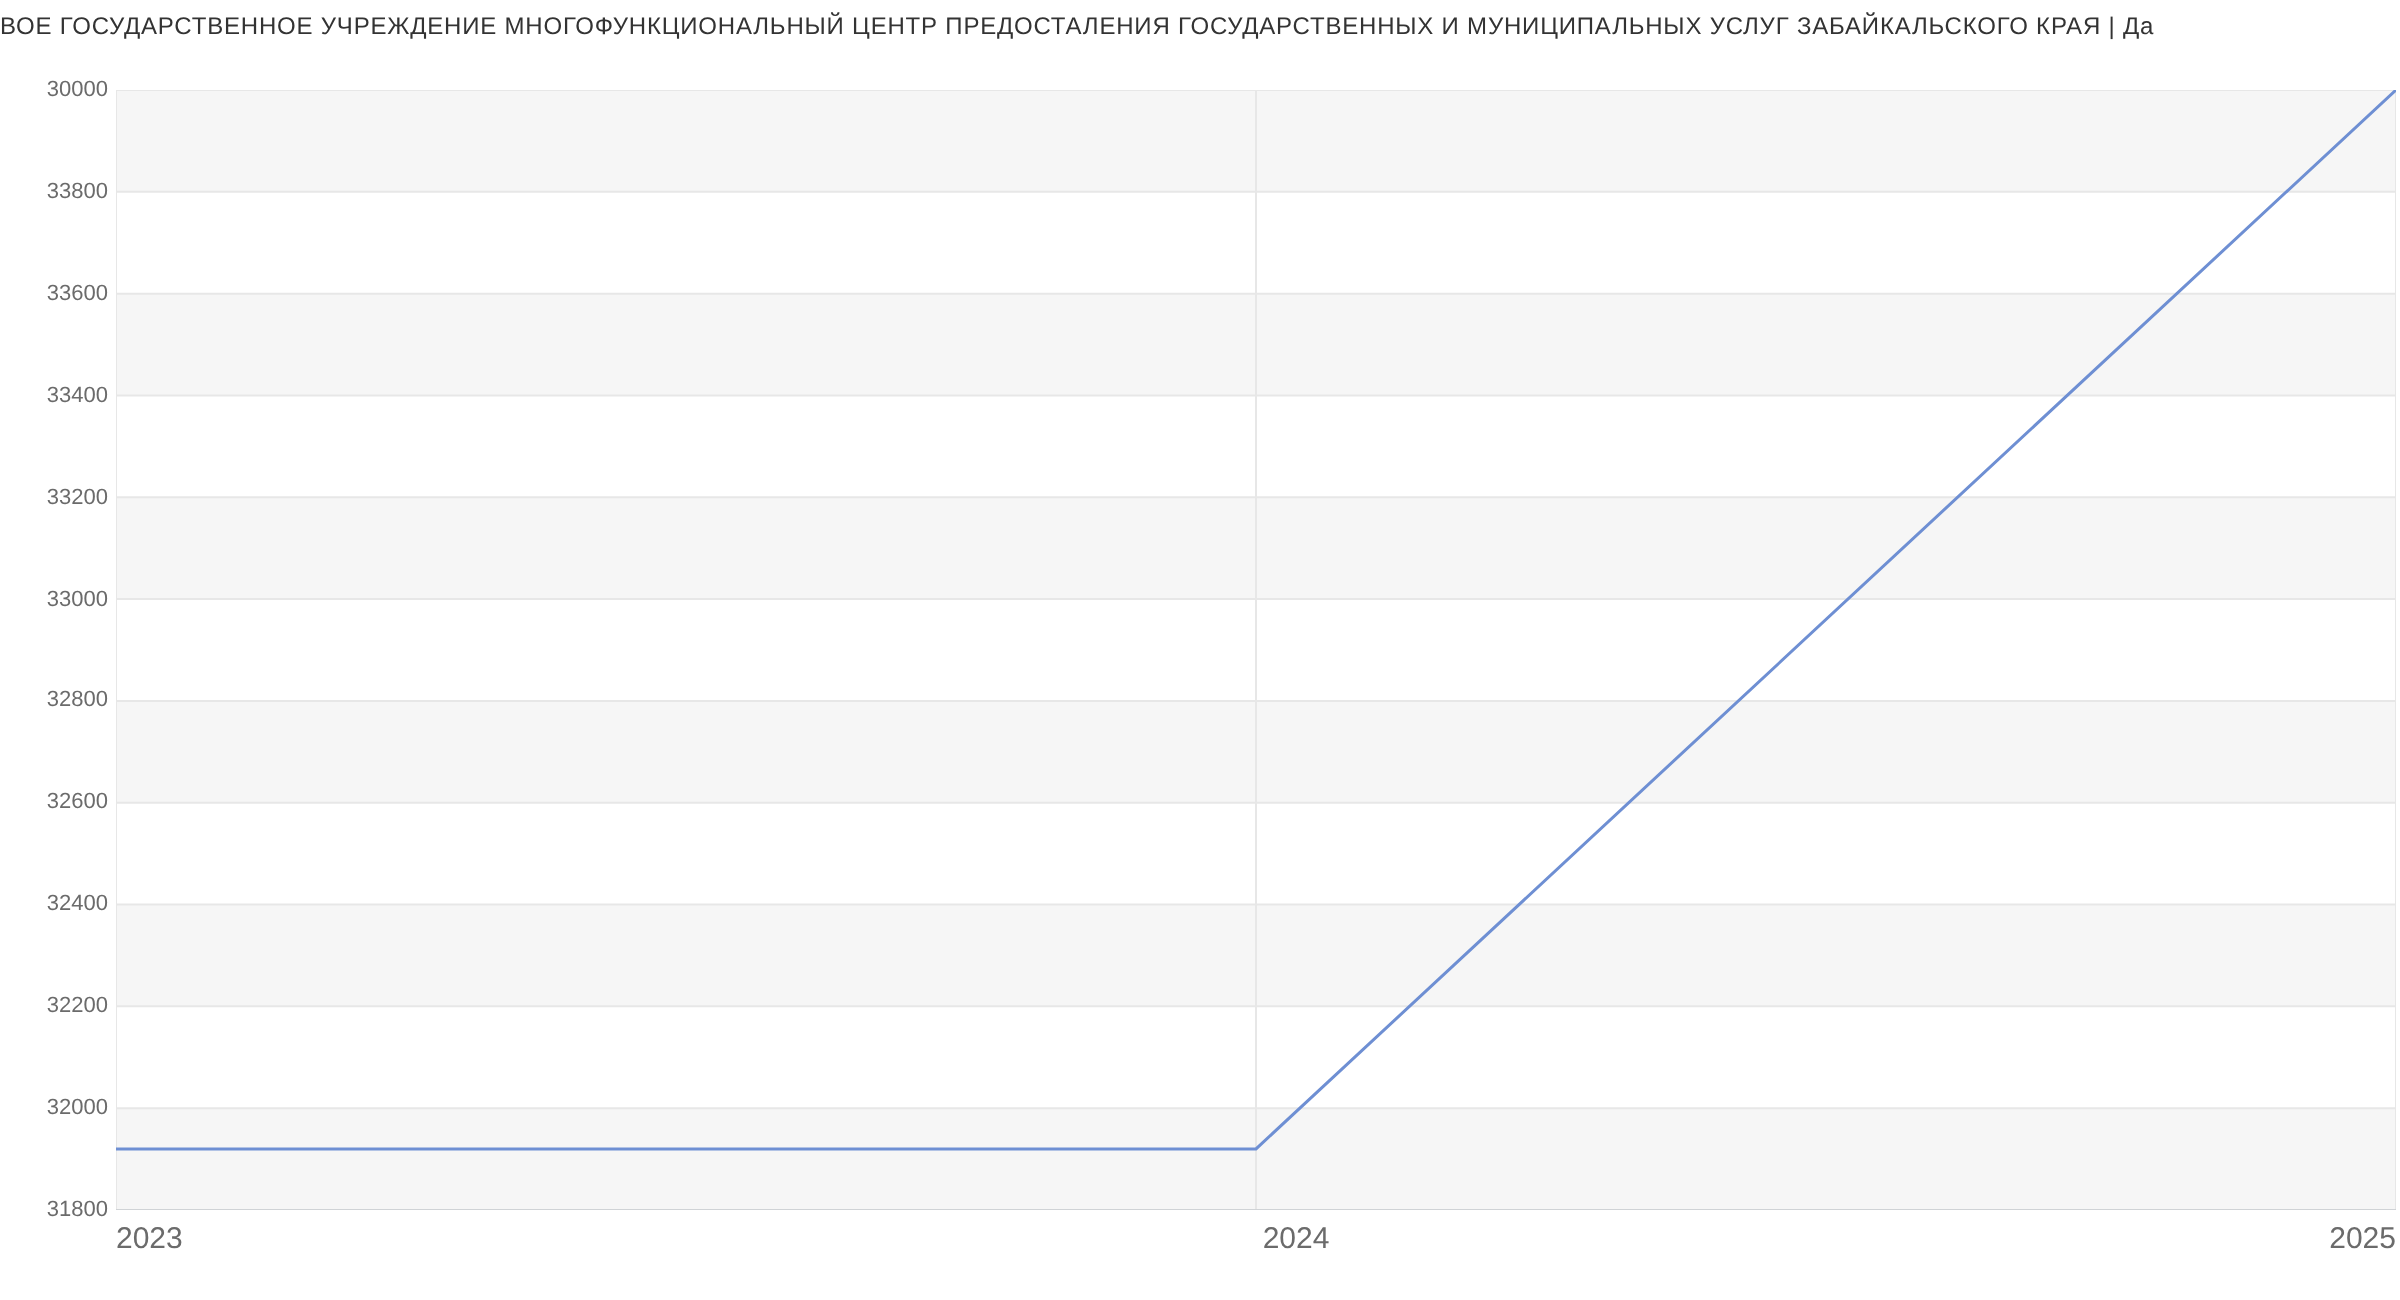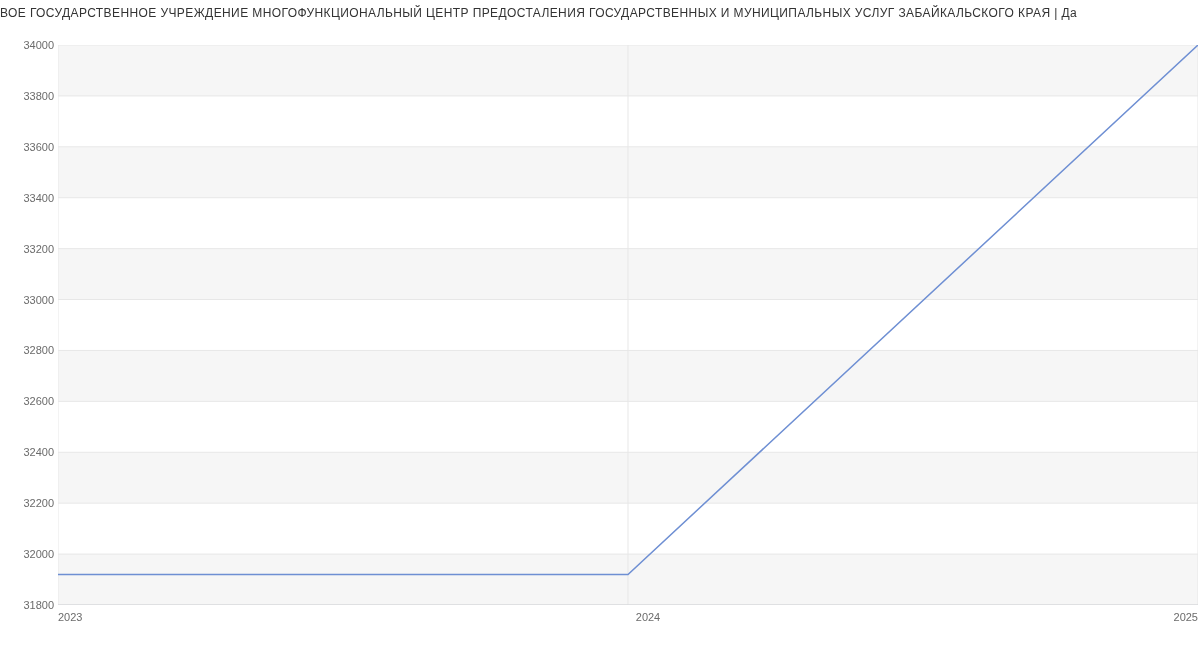--- a/index.html
+++ b/index.html
@@ -83,21 +83,21 @@
     position: absolute;
     left: 58px;
     top: 611px;
     width: 1140px;
     height: 20px;
   }
   .x-label {
     position: absolute;
     top: 0;
     transform: translateX(-50%);
-    font-size: 11px;
+    font-size: 15px;
     color: #6b6b6b;
     white-space: nowrap;
   }
   .x-label.first { transform: none; }
   .x-label.last { transform: translateX(-100%); }
 </style>
 </head>
 <body>
 
 <div class="chart-wrap">
@@ -148,21 +148,21 @@
       <div class="y-label" style="top: 509.091px;">32000</div>
       <div class="y-label" style="top: 458.182px;">32200</div>
       <div class="y-label" style="top: 407.273px;">32400</div>
       <div class="y-label" style="top: 356.364px;">32600</div>
       <div class="y-label" style="top: 305.455px; margin-left: 30px;">32800</div>
       <div class="y-label" style="top: 254.545px;">33000</div>
       <div class="y-label" style="top: 203.636px;">33200</div>
       <div class="y-label" style="top: 152.727px; margin-left: 11px;">33400</div>
       <div class="y-label" style="top: 101.818px;">33600</div>
       <div class="y-label" style="top: 50.9091px;">33800</div>
-      <div class="y-label" style="top: 0px;">34000</div>
+      <div class="y-label" style="top: 0px;">30000</div>
     </div>
   <div class="x-labels">
       <div class="x-label first" style="left: 0px;">2023</div>
       <div class="x-label" style="left: 570px; margin-left: 20px;">2024</div>
       <div class="x-label last" style="left: 1140px;">2025</div>
     </div>
 
 </div>
 
 </body></html>

